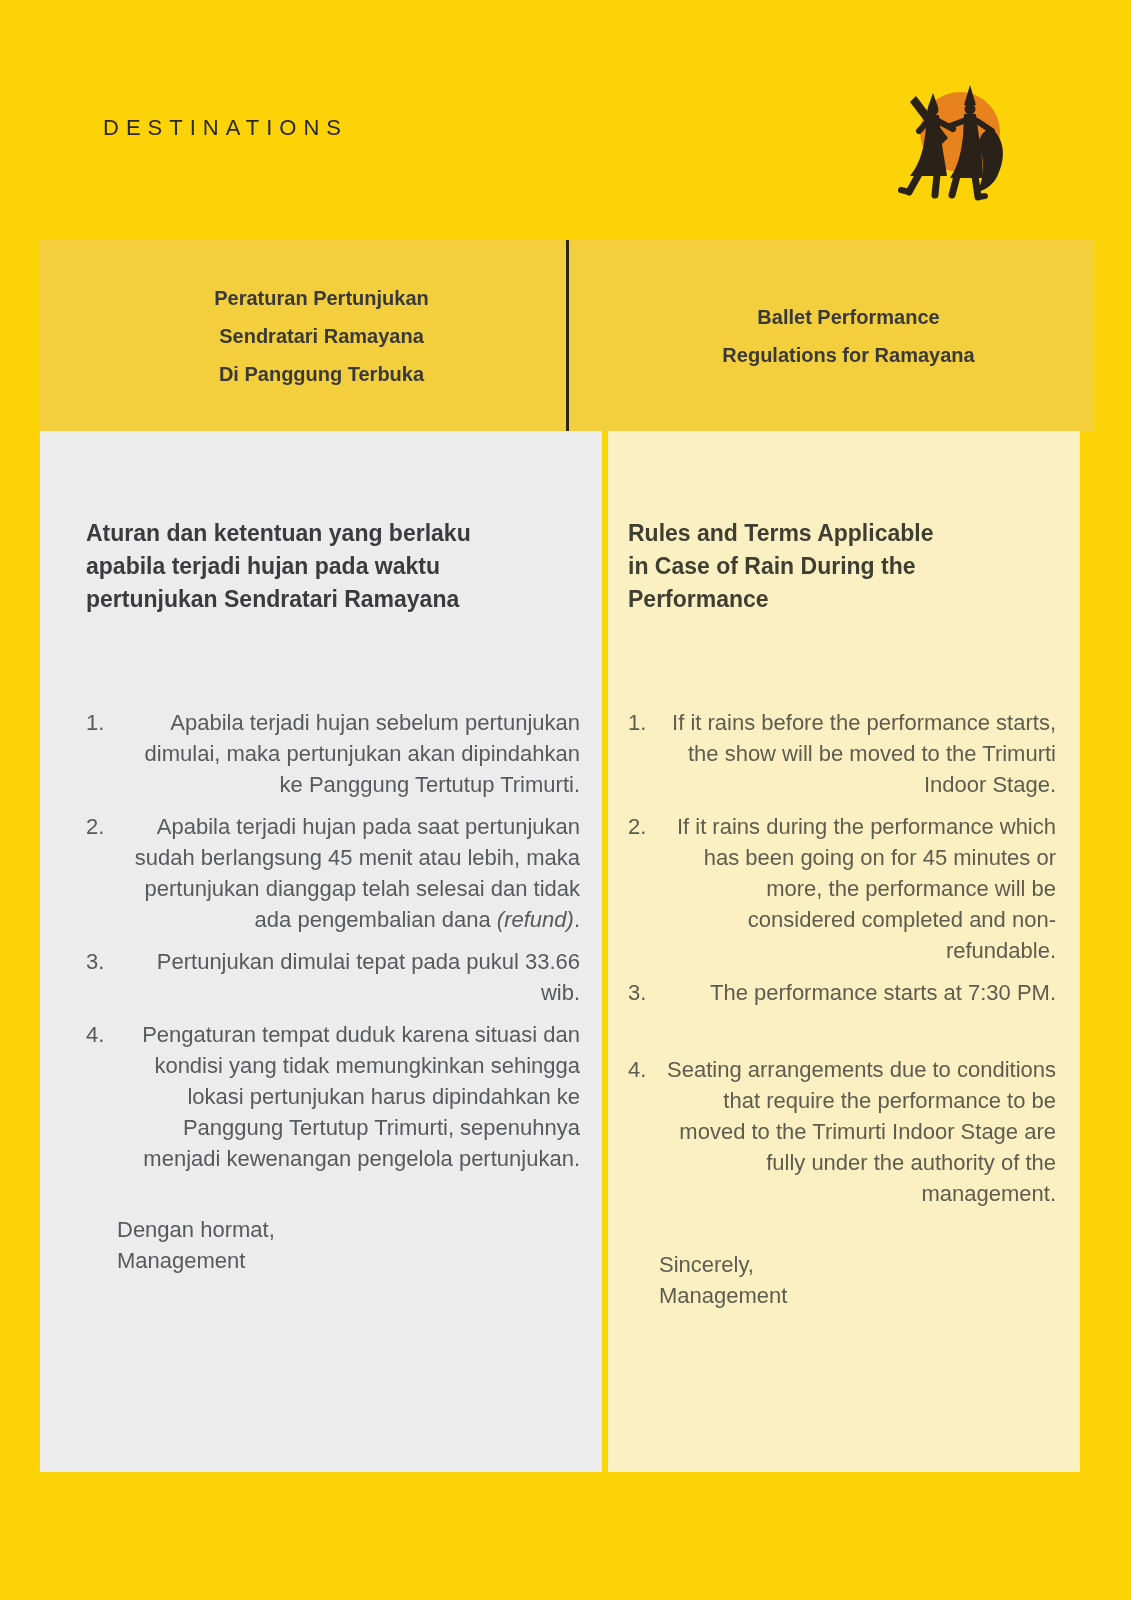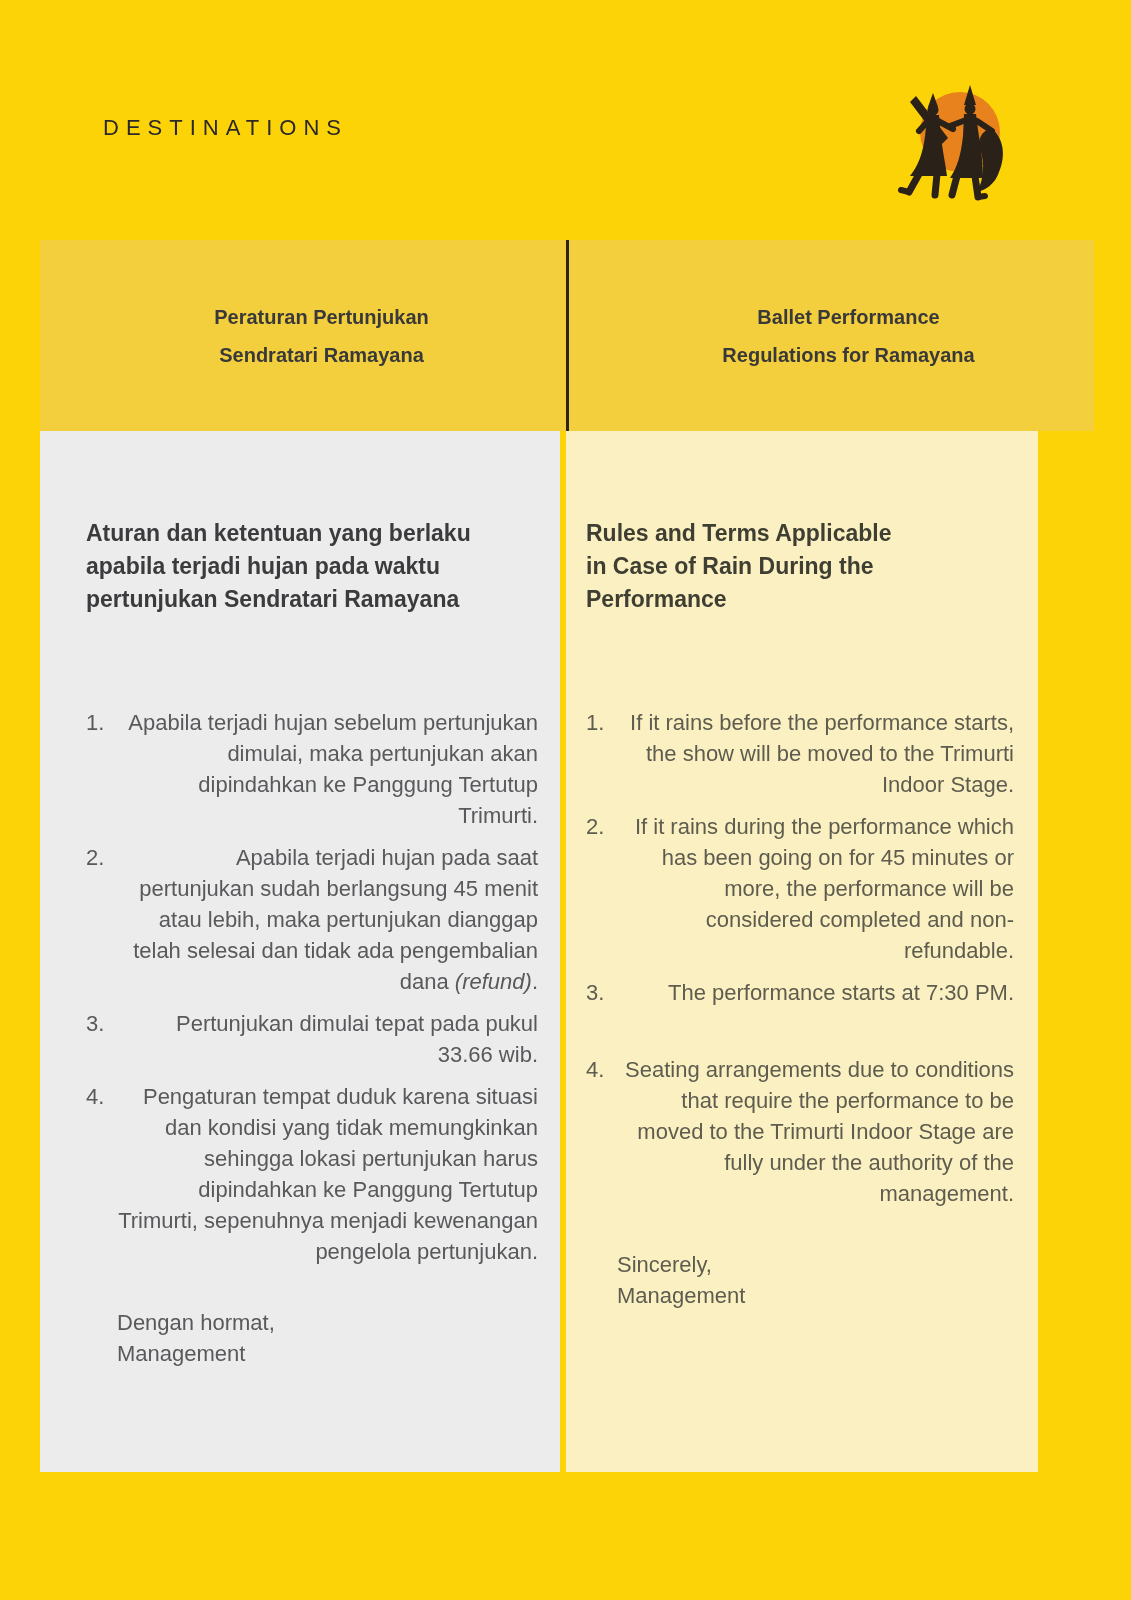--- a/index.html
+++ b/index.html
@@ -26,21 +26,21 @@
     background:var(--band-bg);display:flex;
   }
   .band-col{
     width:50%;display:flex;flex-direction:column;justify-content:center;align-items:center;
     color:var(--title-ink);font-size:20px;font-weight:700;line-height:38px;text-align:center;padding-left:36px;
   }
   .band-divider{position:absolute;left:calc(50% - 1px);top:0;width:3px;height:100%;background:var(--divider);}
   
   .panels{position:absolute;left:40px;top:431px;width:1054px;height:1041px;display:flex;}
   .panel{height:100%;padding-top:86px;}
-  .panel-left{width:520px;background:var(--panel-left-bg);padding-left:46px;padding-right:22px;color:var(--body-ink-left);}
+  .panel-left{width:562px;background:var(--panel-left-bg);padding-left:46px;padding-right:22px;color:var(--body-ink-left);}
   .panel-gap{width:6px;height:100%;}
   .panel-right{width:472px;background:var(--panel-right-bg);padding-left:20px;padding-right:24px;color:var(--body-ink-right);}
   .panel-heading{font-size:23px;font-weight:700;line-height:33px;height:190px;}
   .panel-left .panel-heading{color:var(--heading-ink-left);}
   .panel-right .panel-heading{color:var(--heading-ink-right);}
   .rule-list{list-style:none;font-size:22px;line-height:31px;}
   .rule{display:flex;margin-bottom:11px;}
   .rule .num{flex:0 0 31px;}
   .rule .txt{flex:1;text-align:right;}
   .rule.gap-after{margin-bottom:46px;}
@@ -83,20 +83,21 @@
       <line x1="87" y1="98" x2="90" y2="119" stroke-width="7" stroke-linecap="round"></line>
       <line x1="90" y1="119" x2="97" y2="118" stroke-width="6" stroke-linecap="round"></line>
     </g>
   </g>
 </svg>
 
 <div class="band">
   <div class="band-col">
     <div>Peraturan Pertunjukan</div>
     <div>Sendratari Ramayana</div>
+    <div>Di Panggung Terbuka</div>
   </div>
   <div class="band-divider"></div>
   <div class="band-col">
     <div>Ballet Performance</div>
     <div>Regulations for Ramayana</div>
   </div>
 </div>
 
 <div class="panels">
 

